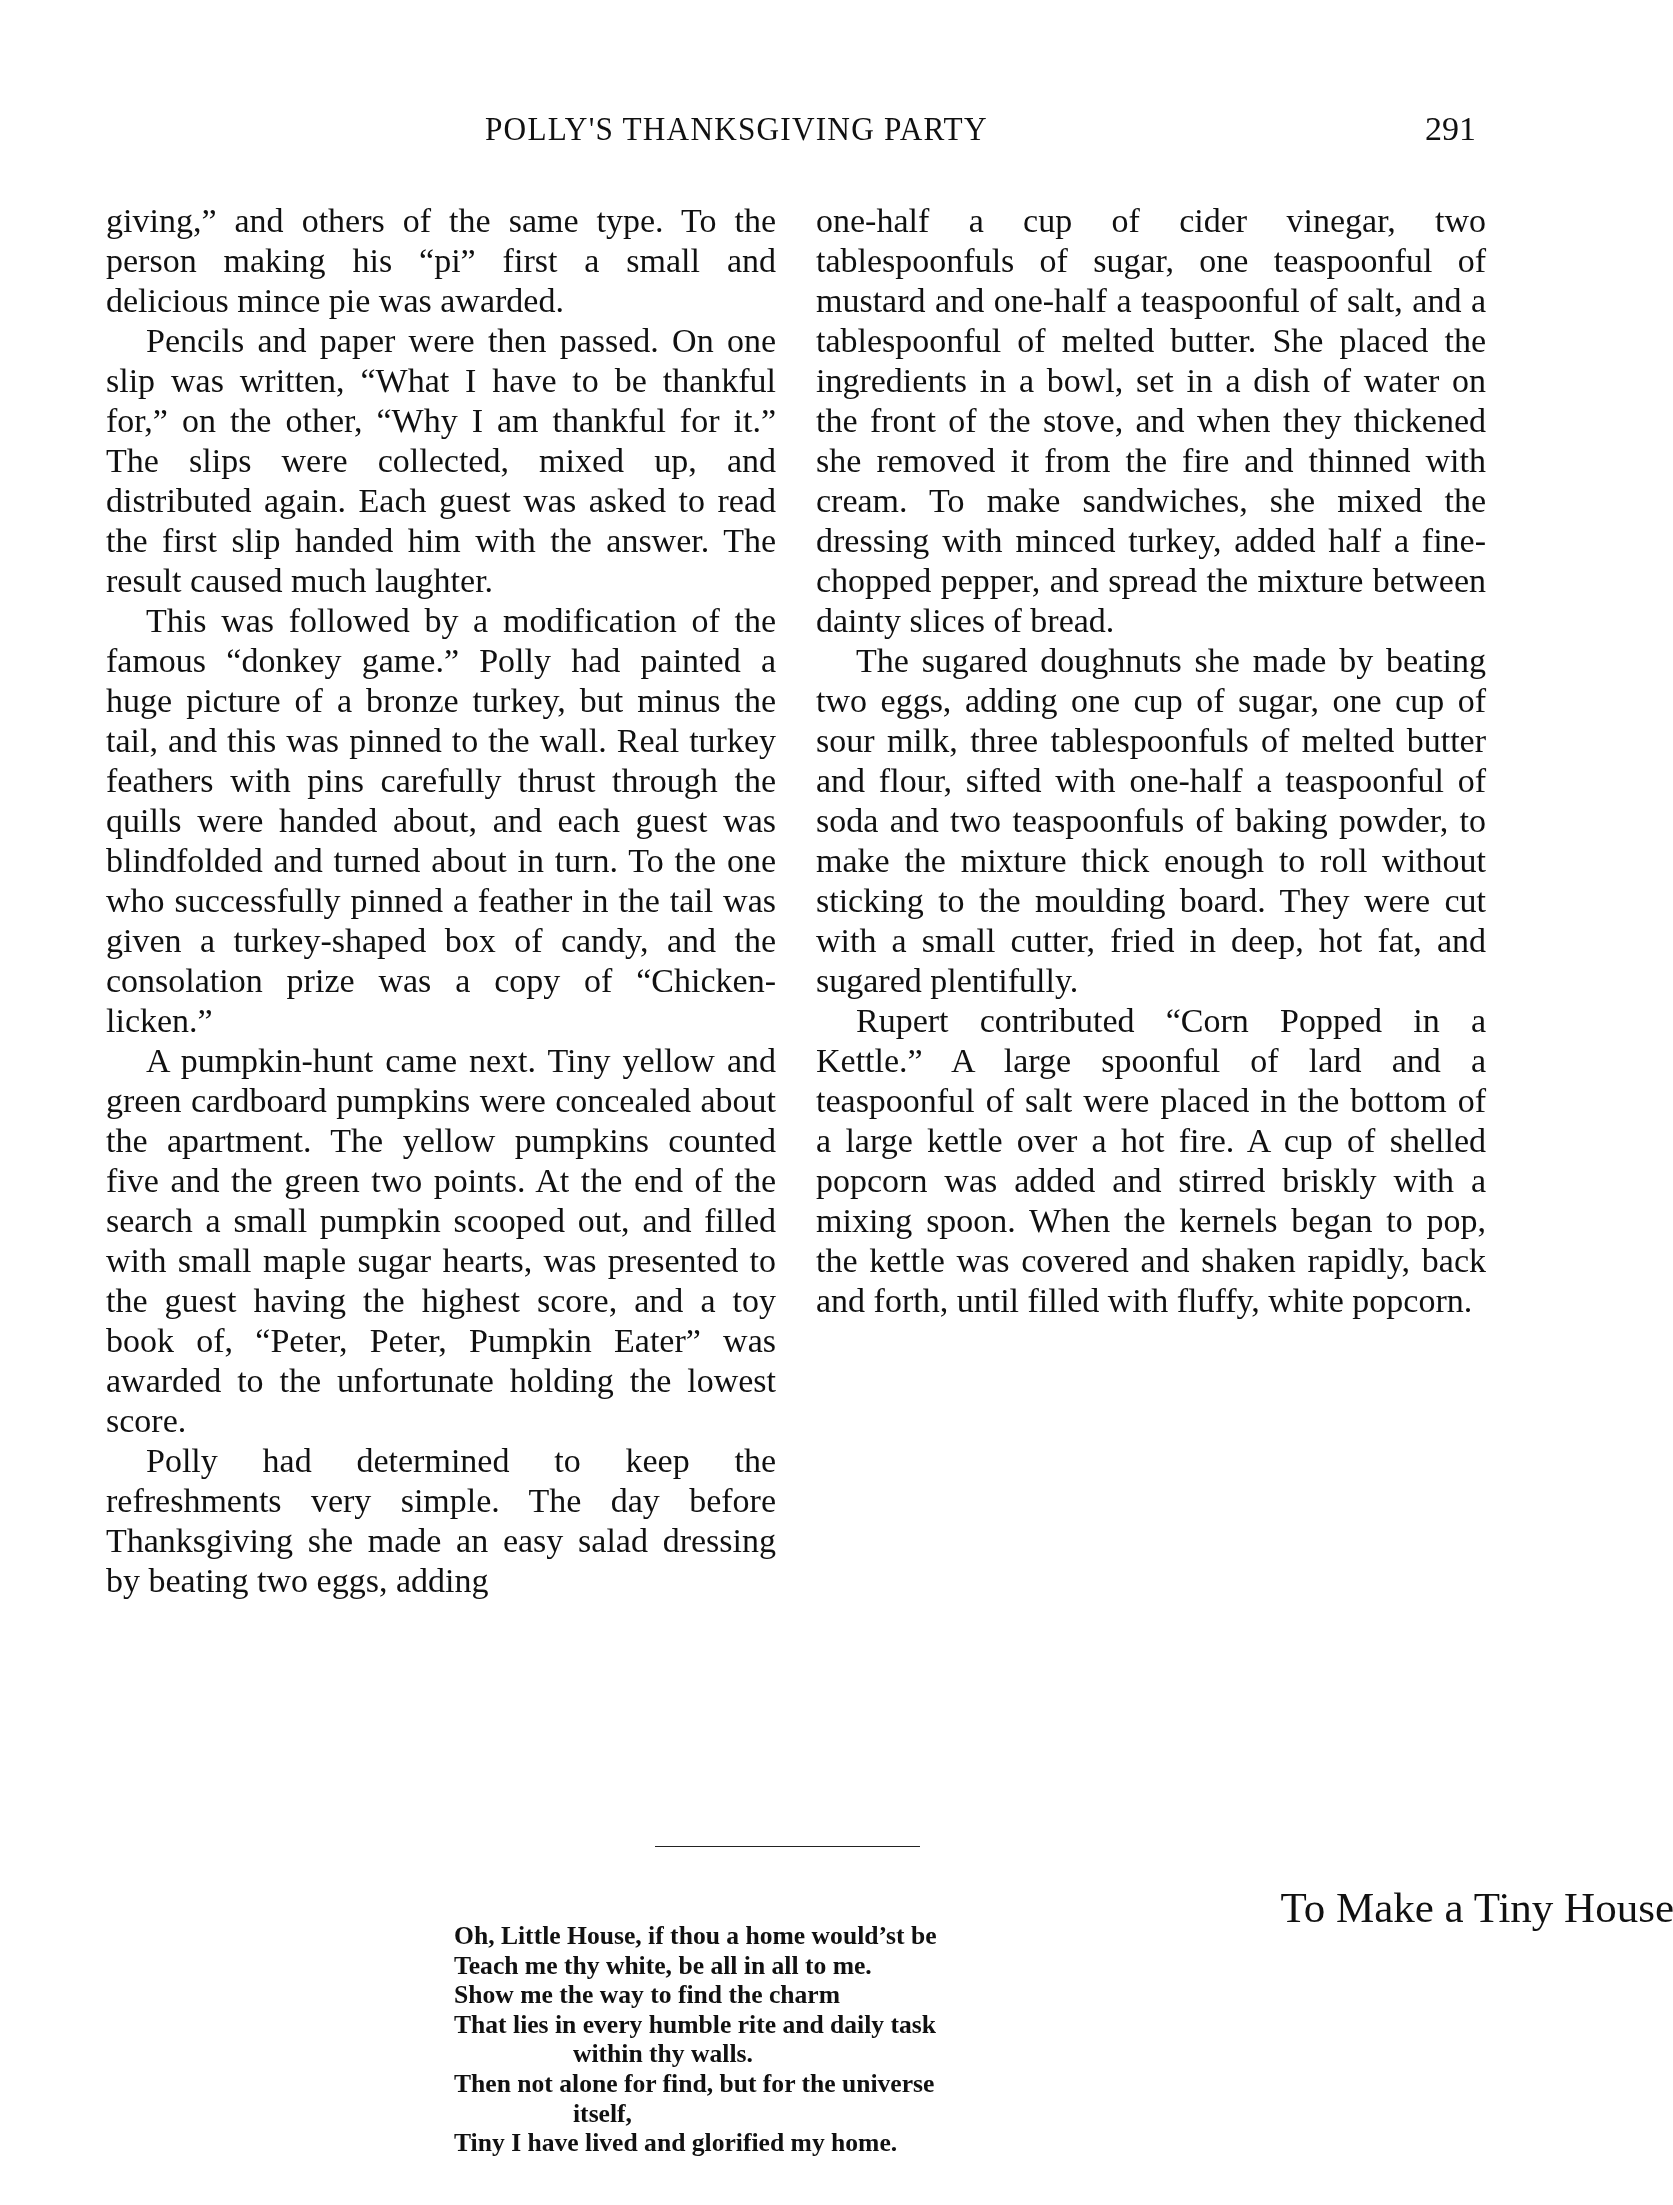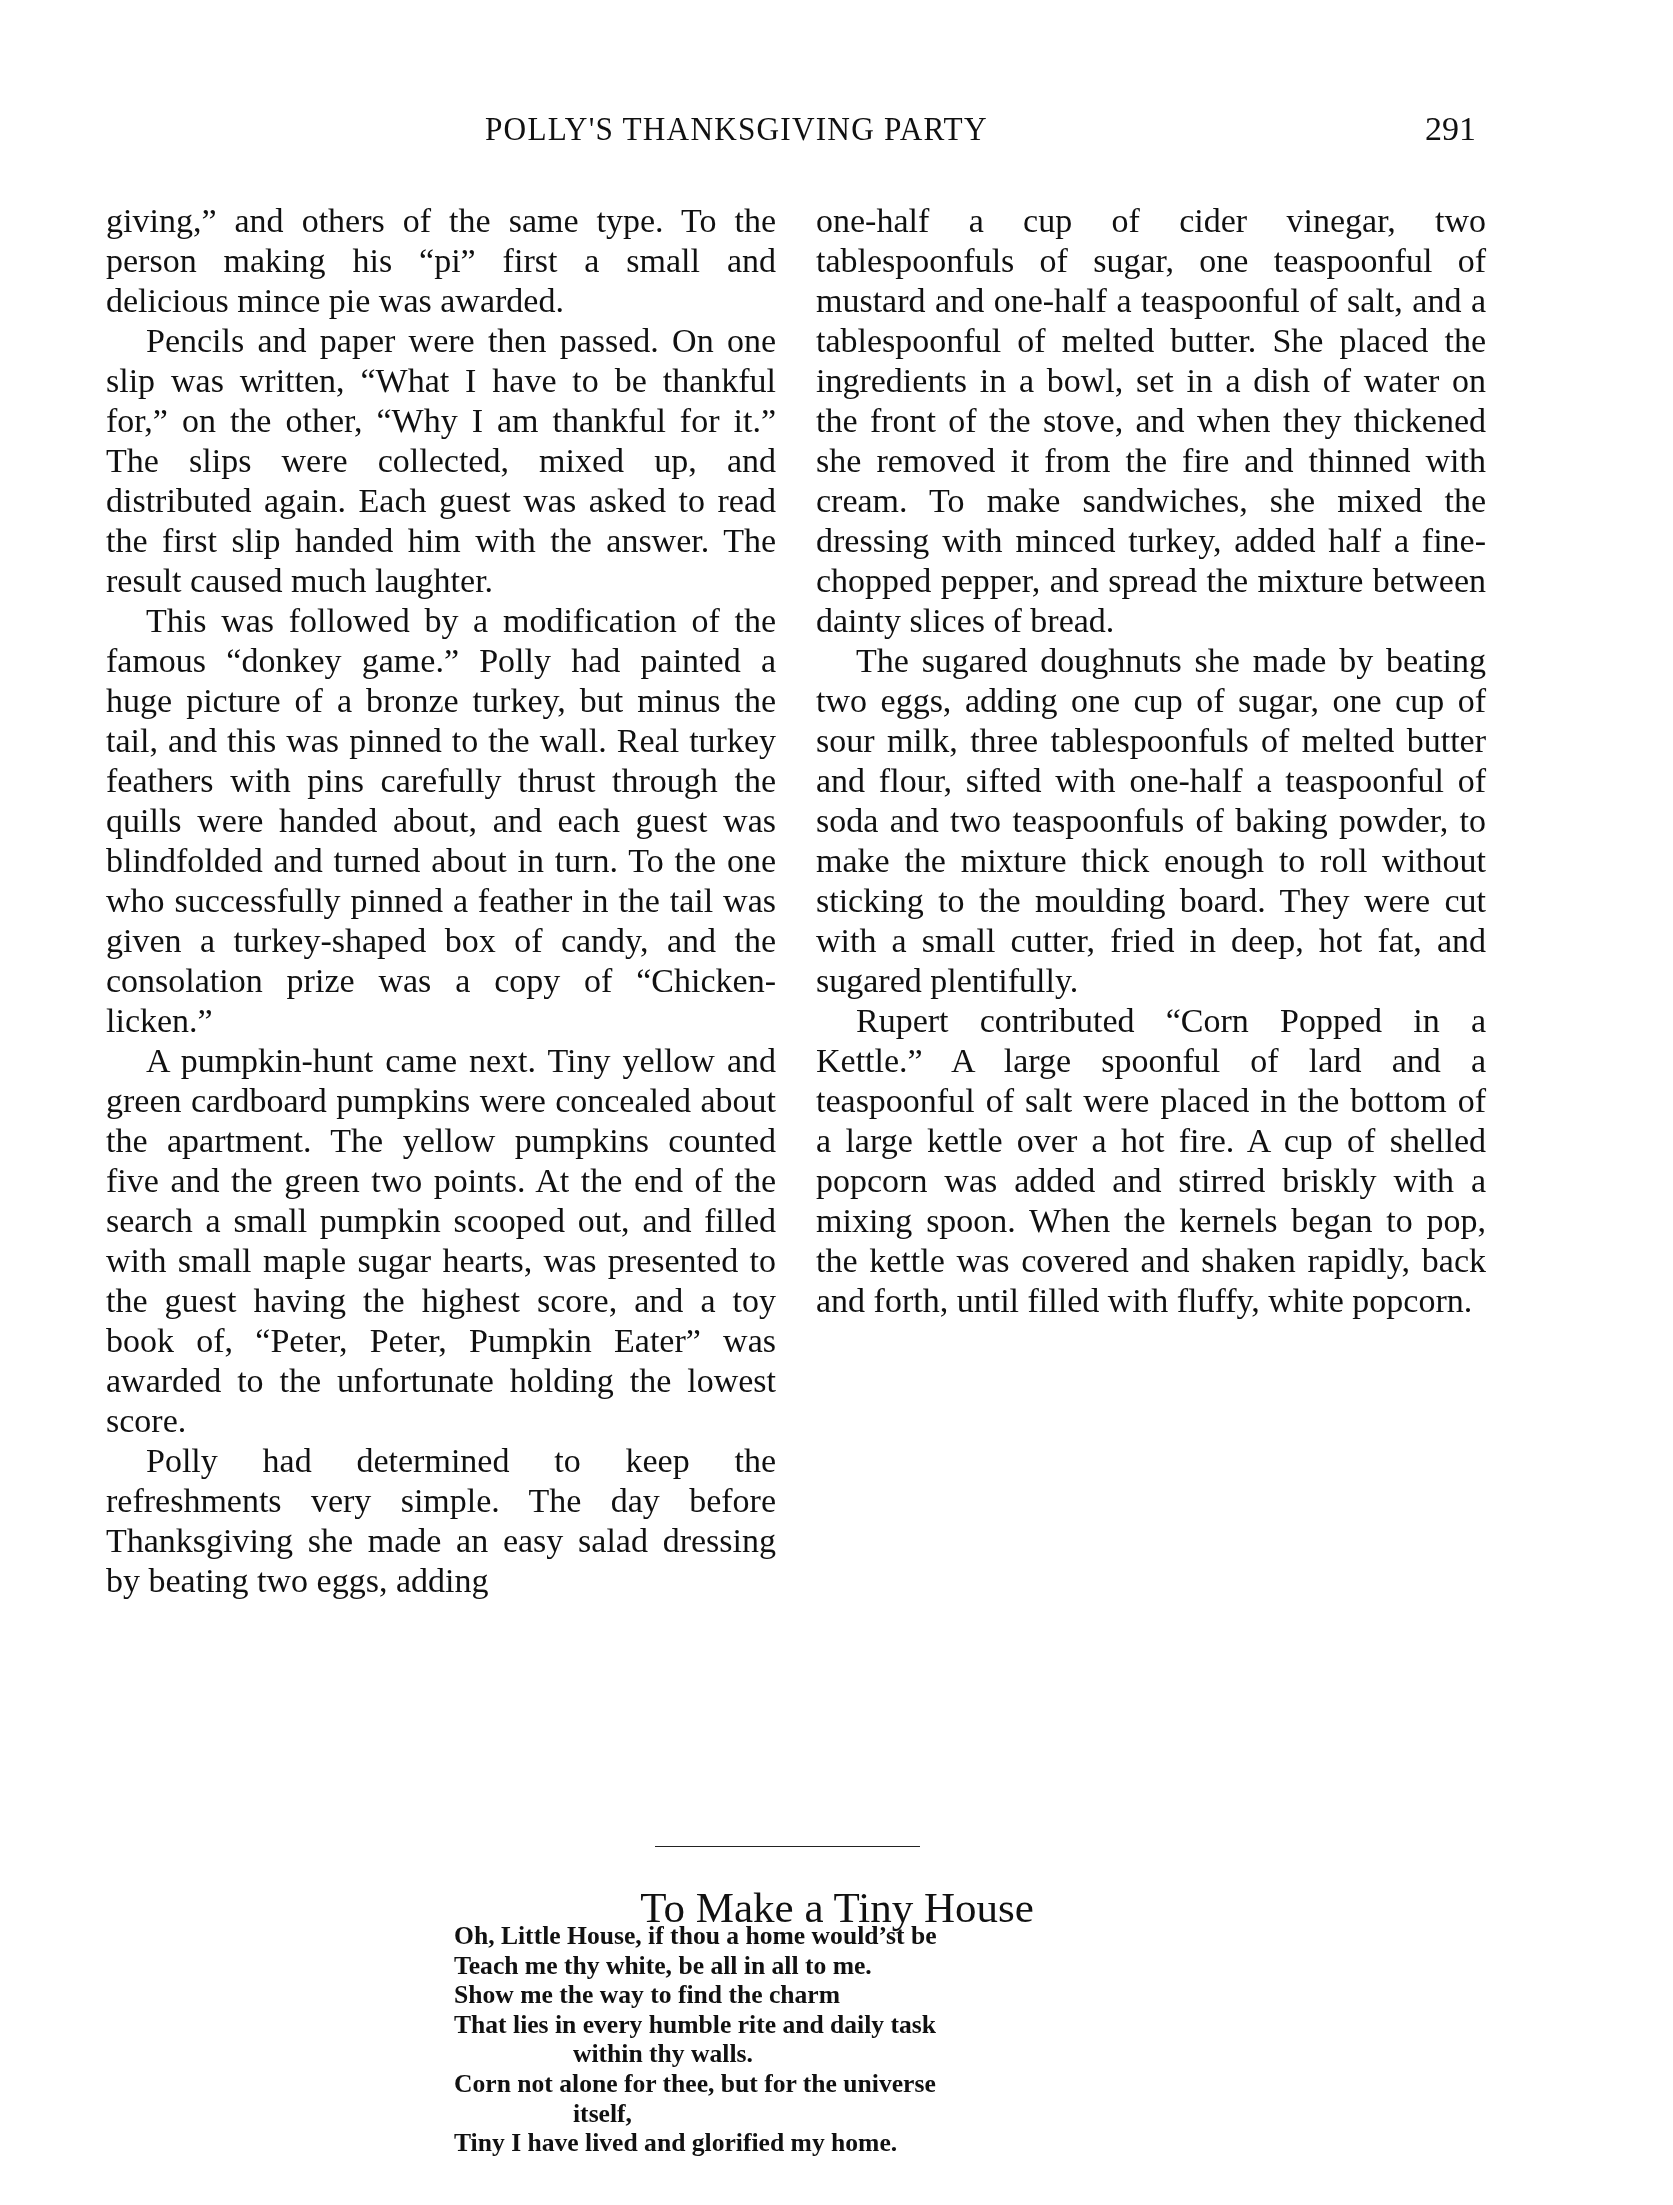--- a/index.html
+++ b/index.html
@@ -4,21 +4,21 @@
   <style>
     html, body { margin: 0; padding: 0; background: #ffffff; }
     body { width: 1674px; height: 2387px; position: relative; overflow: hidden; color: #111111; font-family: "Liberation Serif", "DejaVu Serif", serif; }
     .running-head { position: absolute; top: 110px; left: 485px; font-size: 34px; letter-spacing: 1.3px; transform: scaleX(0.92); transform-origin: left; }
     .page-number { position: absolute; top: 110px; left: 1425px; font-size: 34px; }
     .columns { position: absolute; top: 201px; left: 106px; width: 1380px; display: flex; justify-content: space-between; gap: 36px; }
     .col { width: 670px; font-size: 34px; line-height: 40px; text-align: justify; }
     .col p { margin: 0; text-indent: 40px; }
     .col p.noindent { text-indent: 0; }
     .divider { position: absolute; top: 1846px; left: 655px; width: 265px; border-top: 1.3px solid #222; }
-    .poem-title { position: absolute; top: 1883px; left: 0; width: 1674px; text-align: center; font-size: 43px; }
+    .poem-title { position: absolute; top: 1883px; left: 0; width: 1674px; text-align: right; font-size: 43px; }
     .poem { position: absolute; top: 1921px; left: 454px; font-size: 25.6px; line-height: 29.6px; }
     .poem .line { white-space: pre; font-weight: bold; }
     .poem .cont { padding-left: 119px; }
   </style>
 </head>
 <body>
 
 <div class="running-head">POLLY'S THANKSGIVING PARTY</div>
 <div class="page-number">291</div>
 
@@ -40,17 +40,17 @@
 <div class="divider"></div>
 
 <div class="poem-title">To Make a Tiny House</div>
 
 <div class="poem">
   <div class="line">Oh, Little House, if thou a home would’st be</div>
   <div class="line">Teach me thy white, be all in all to me.</div>
   <div class="line">Show me the way to find the charm</div>
   <div class="line">That lies in every humble rite and daily task</div>
   <div class="line cont">within thy walls.</div>
-  <div class="line">Corn not alone for thee, but for the universe</div>
+  <div class="line">Then not alone for find, but for the universe</div>
   <div class="line cont">itself,</div>
   <div class="line">Tiny I have lived and glorified my home.</div>
 </div>
 
 
 </body></html>

